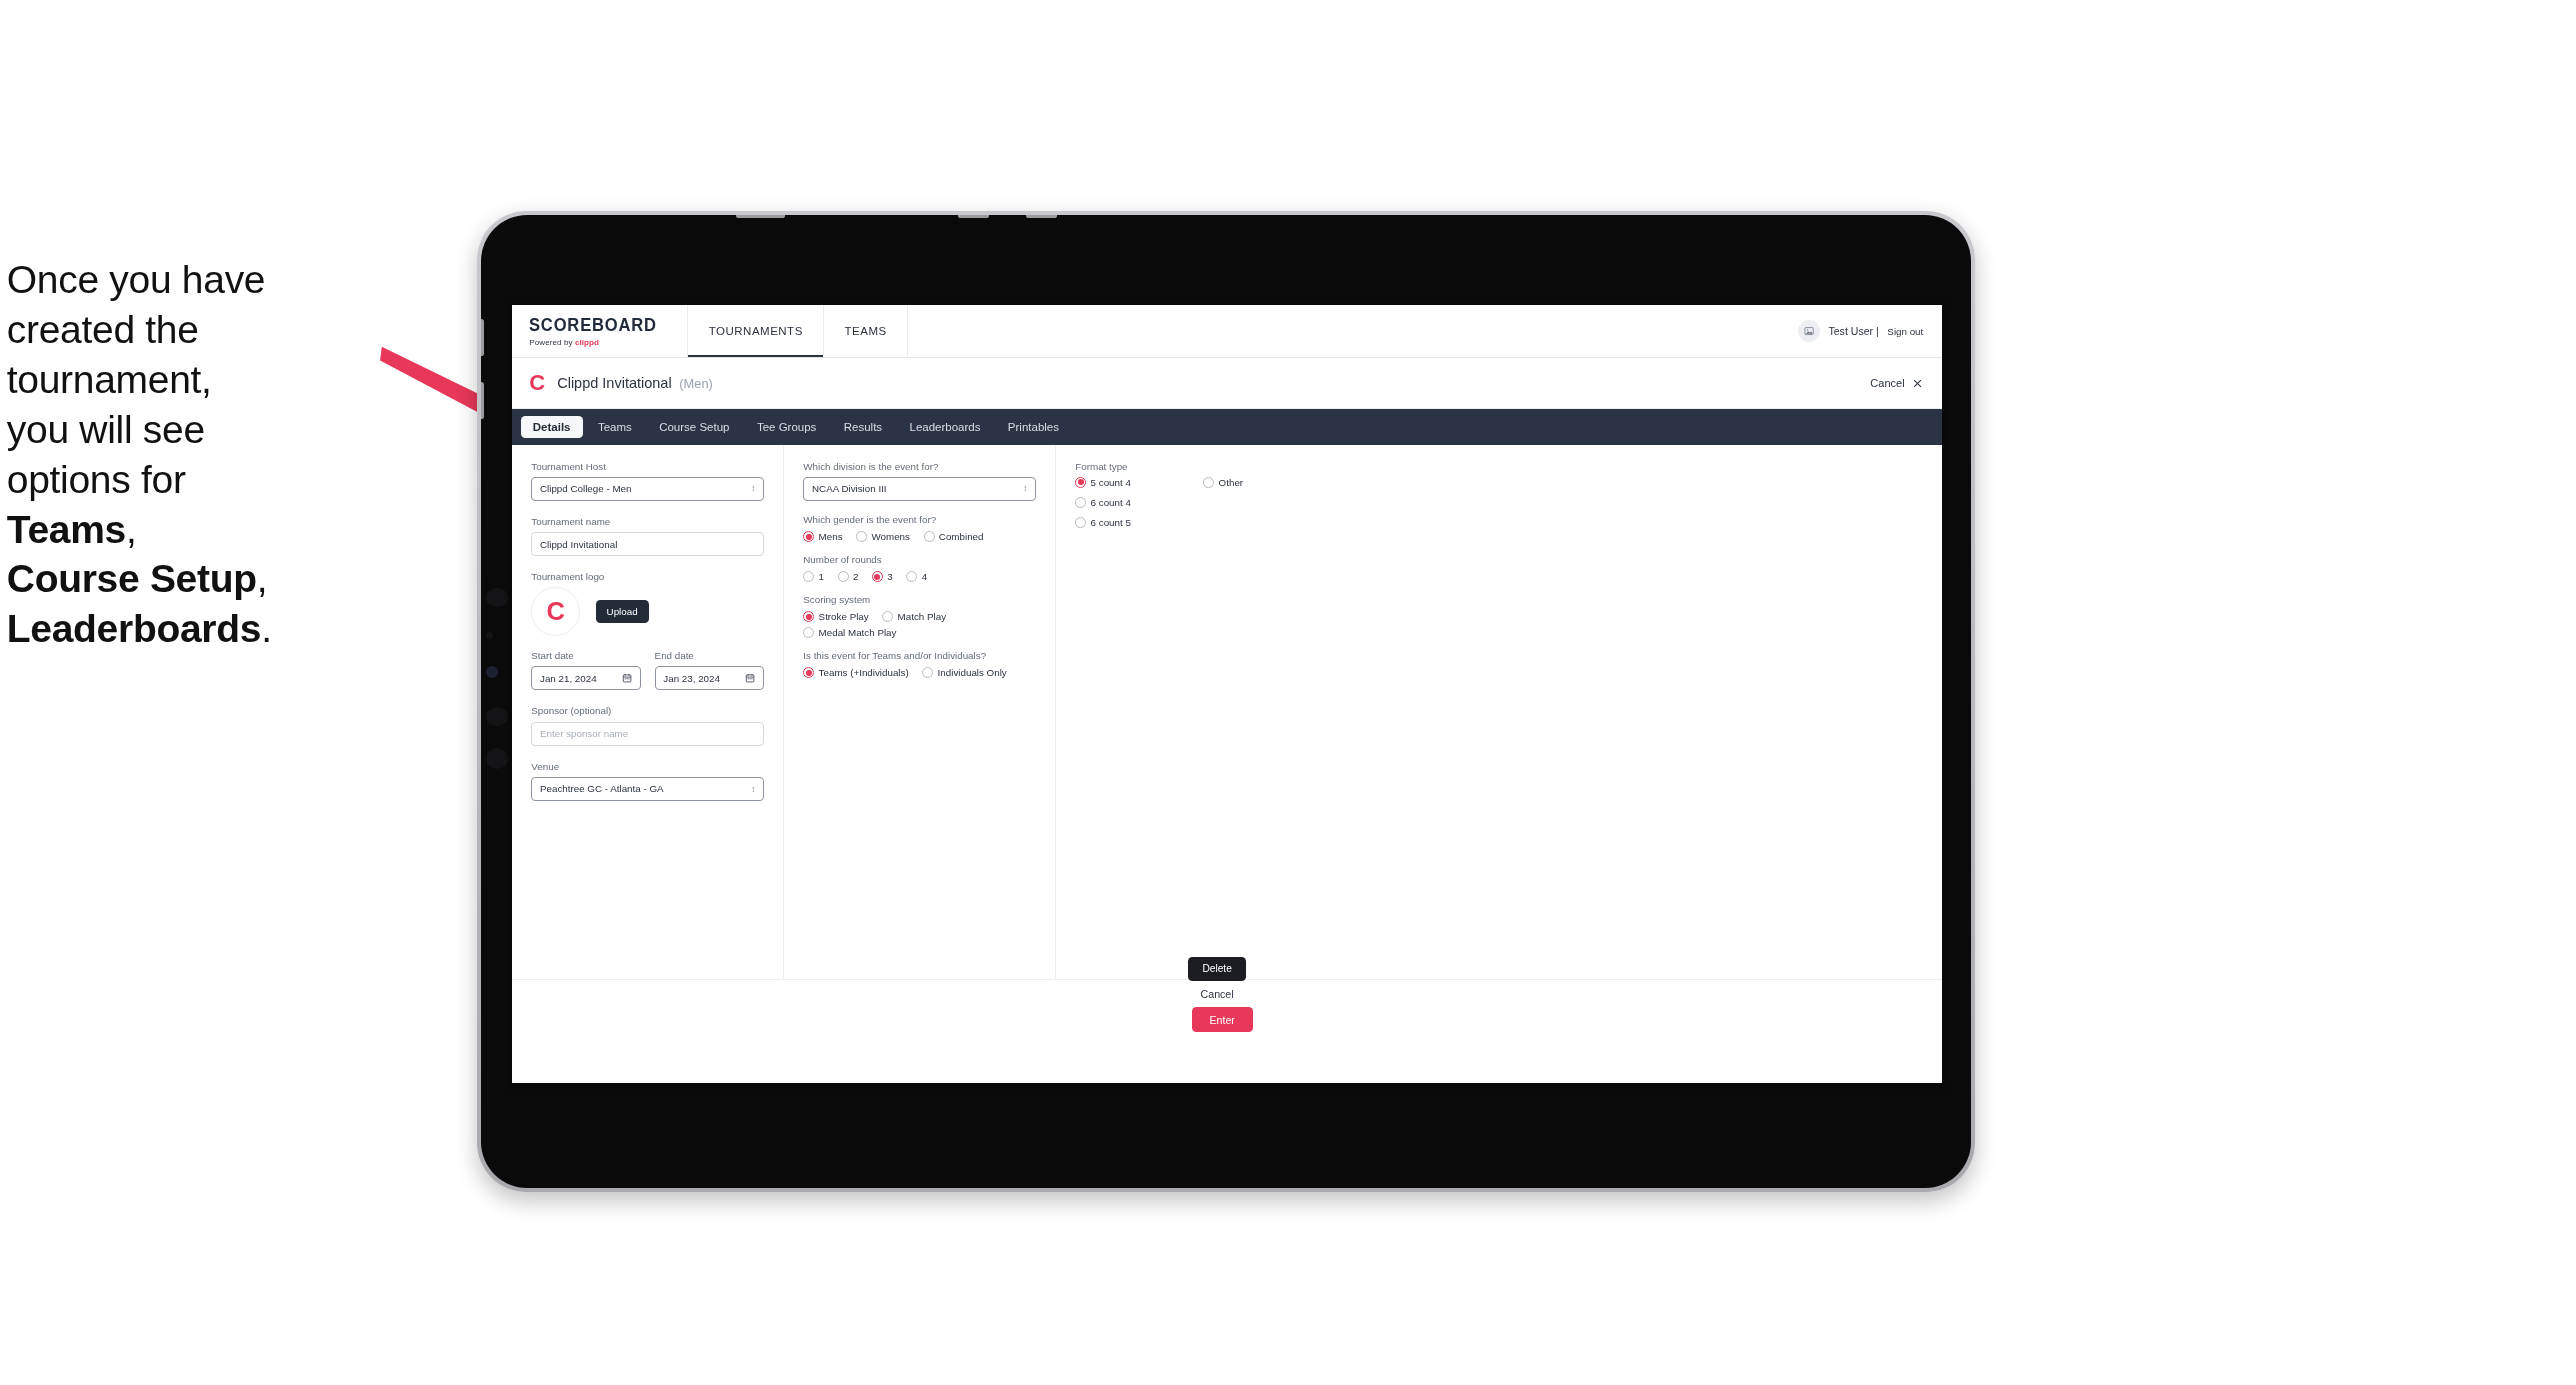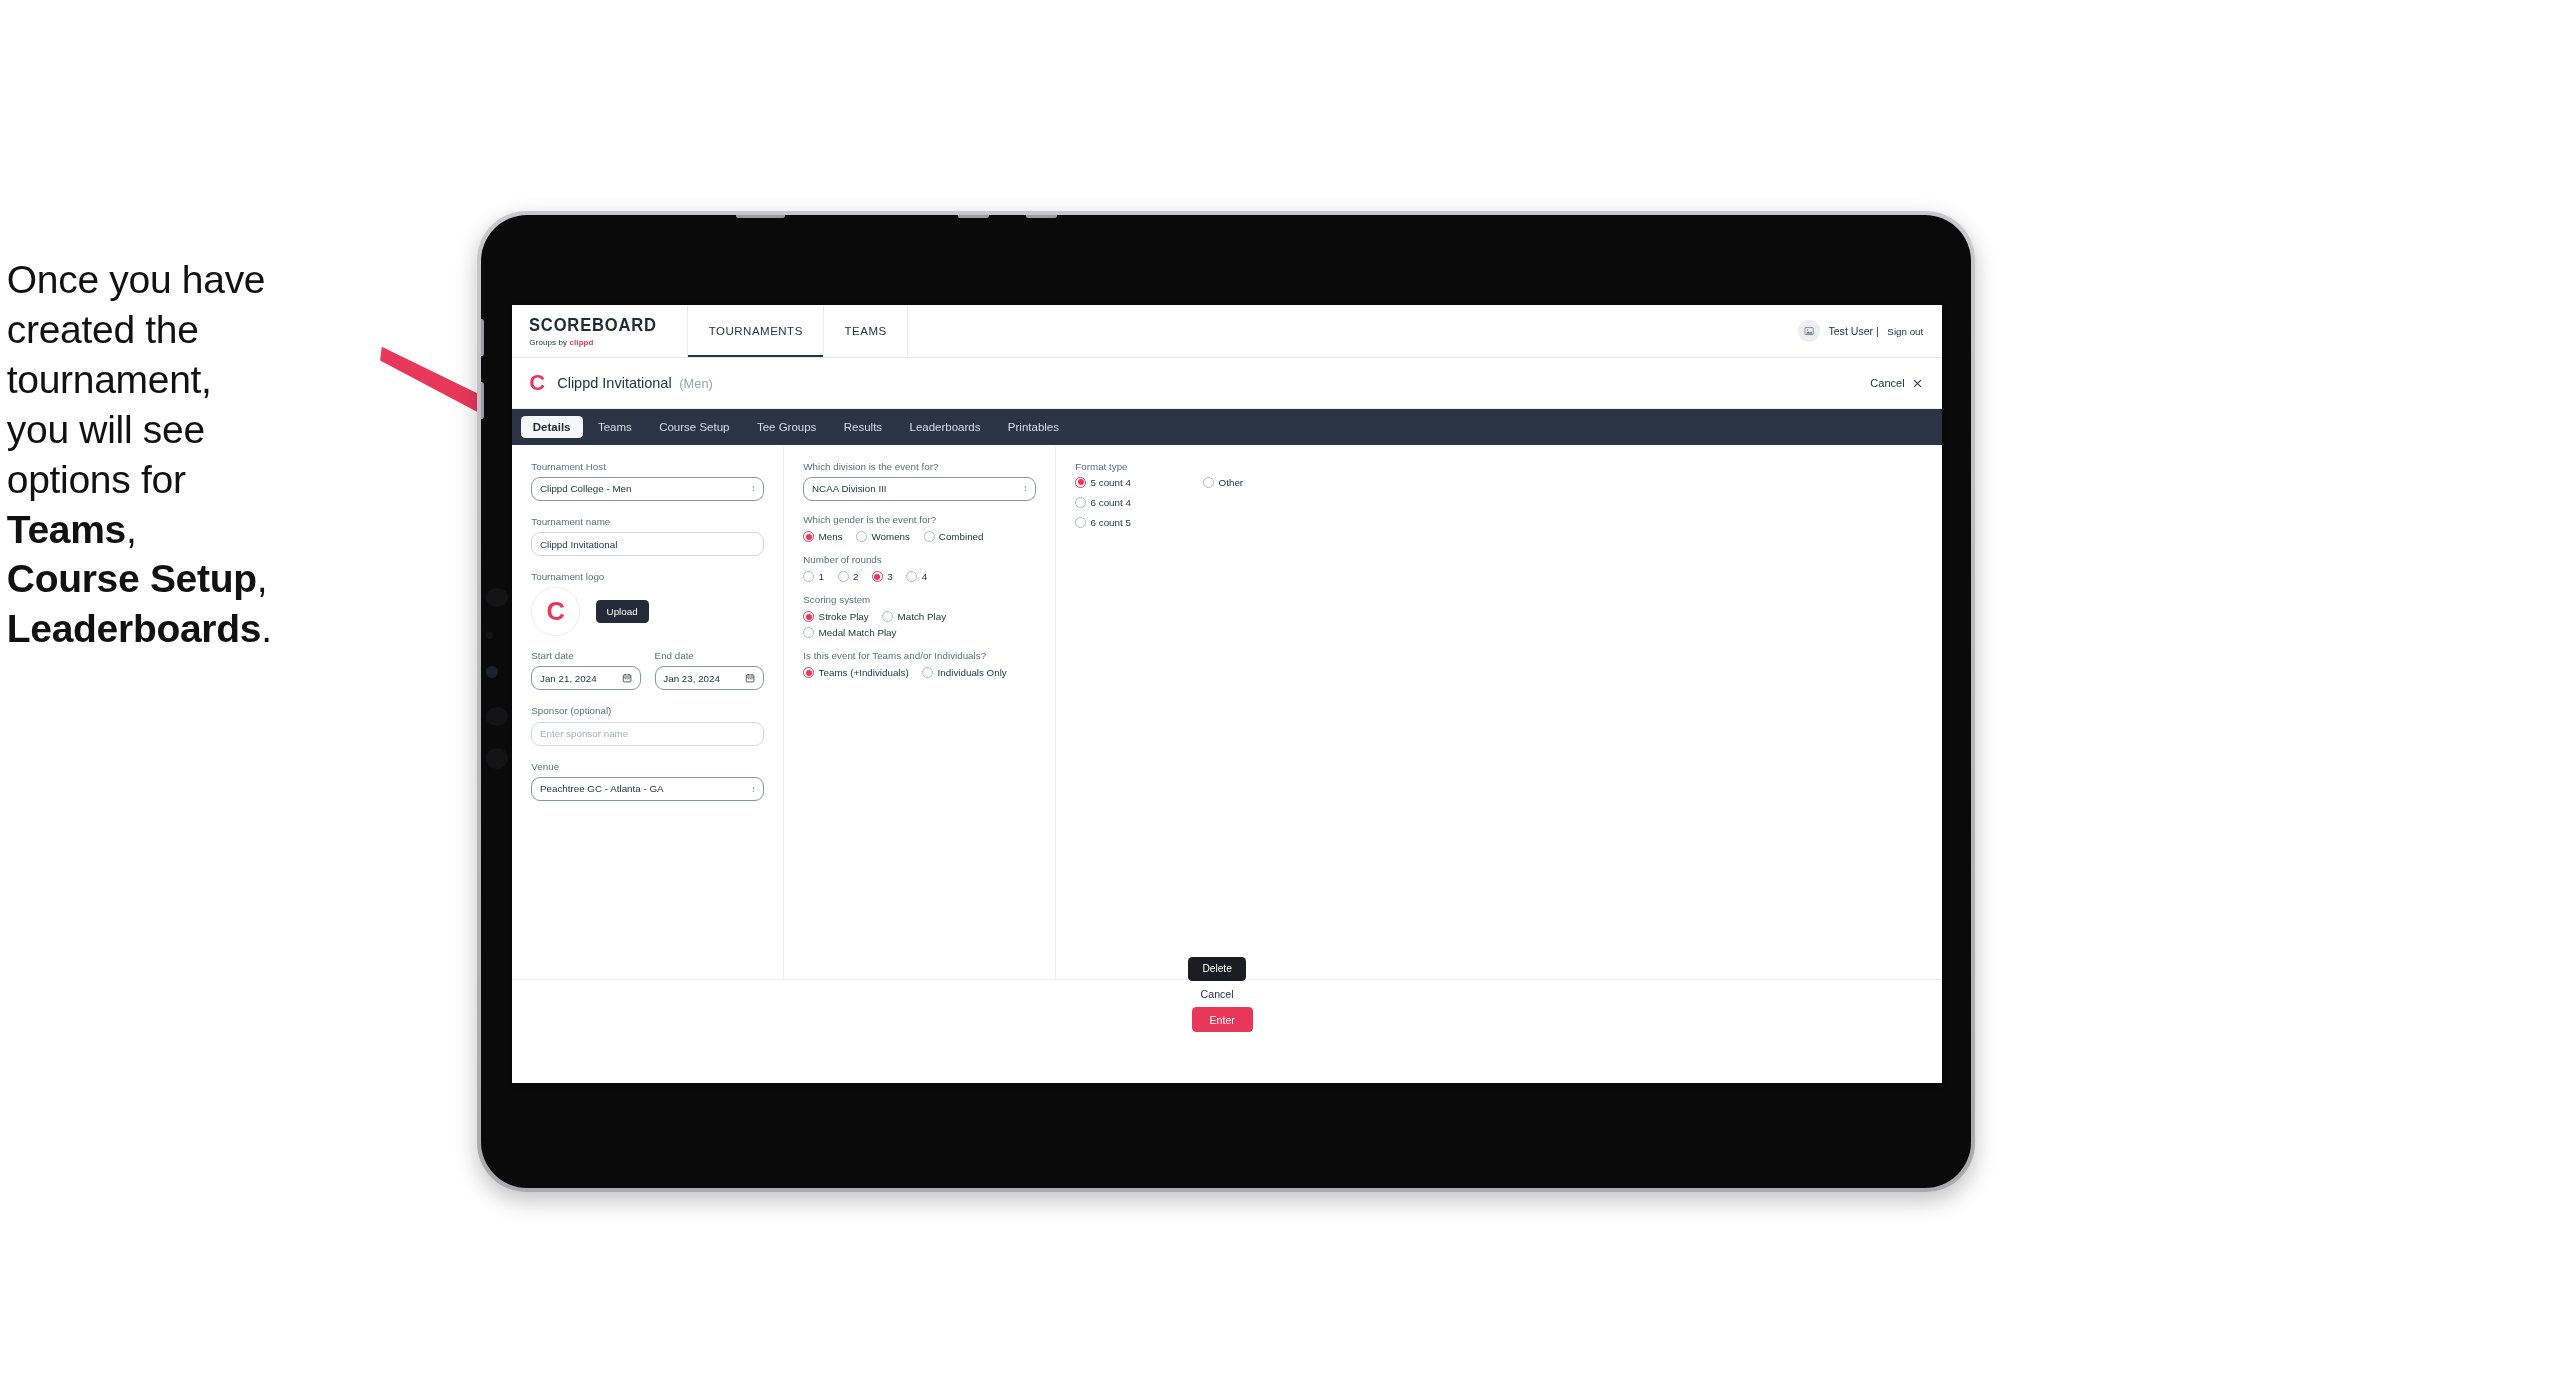--- a/index.html
+++ b/index.html
@@ -133,21 +133,21 @@
   .col { padding: 15.3px 19px 0 19px; }
   .col-1 { width: 272px; border-right:0.9px solid #ebedf0; }
   .col-2 { width: 272px; border-right:0.9px solid #ebedf0; }
   .col-3 { flex:1; }
 
   .fld-label { font-size:9.8px; color:#646c7a; margin-bottom:5.1px; }
   .fld-label.spaced { margin-top:15.3px; }
 
   .input, .select {
     height: 24px; width: 100%;
-    border:0.9px solid #8e949f; border-radius:9px;
+    border:0.9px solid #8e949f; border-radius:4px;
     background:#fff; display:flex; align-items:center;
     padding: 0 7.7px; font-size:9.8px; color:#2b3240;
   }
   .input.light { border-color:#d4d8de; }
   .input .ph { color:#a9afb9; }
   .select .chev { margin-left:auto; color:#7c838f; font-size:8.5px; line-height:1; }
   .input .cal { margin-left:auto; display:flex; }
 
   .logo-row { display:flex; align-items:center; gap:15.3px; margin-top:3.4px; }
   .logo-circle {
@@ -236,21 +236,21 @@
       <div class="bezel-dot dot-c"></div>
       <div class="bezel-dot dot-d"></div>
       <div class="bezel-dot dot-e"></div>
 
       <div class="screen">
 
         <div class="topnav">
           <div class="brand">
             <div class="brand-title">SCOREBOARD</div>
             <div class="brand-sub">
-              <span>Groups by </span><span class="pink">clippd</span>
+              <span>Powered by </span><span class="pink">clippd</span>
             </div>
           </div>
           <div class="topnav-items">
             <div class="topnav-item active">
               <span>TOURNAMENTS</span>
             </div>
             <div class="topnav-item">
               <span>TEAMS</span>
             </div>
           </div>

